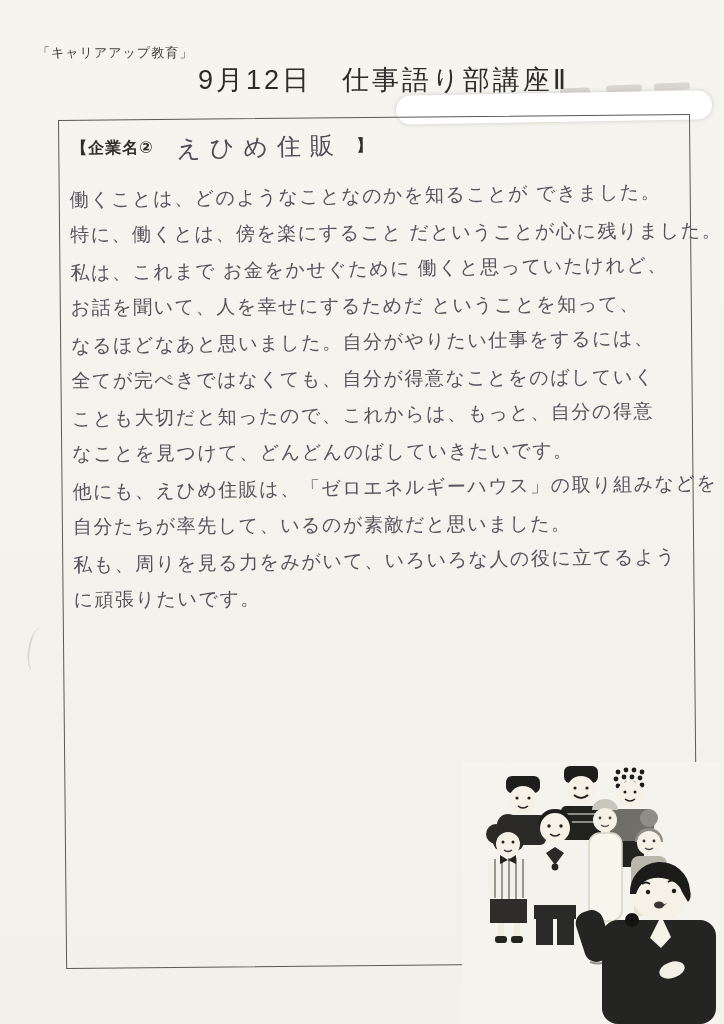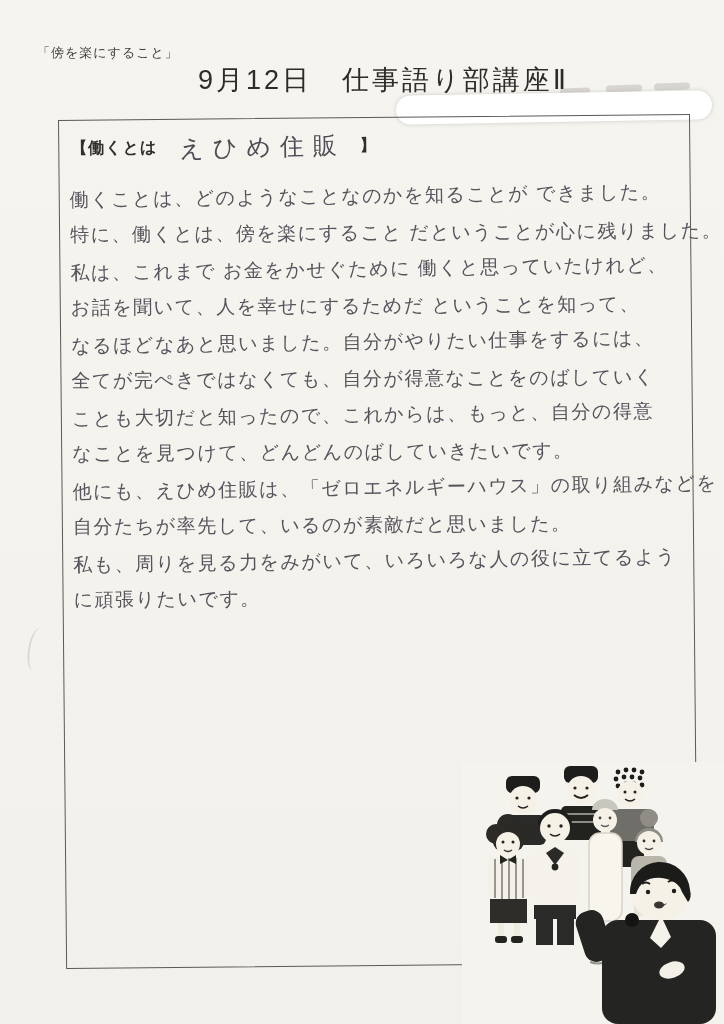--- a/index.html
+++ b/index.html
@@ -71,33 +71,33 @@
   .illustration{
     position:absolute;left:462px;top:762px;width:262px;height:262px;
     background:#f5f3ee;z-index:5;
   }
 </style>
 </head>
 <body>
 
 <div class="page">
 
-  <div class="corner-label">「傍を楽にすること」</div>
+  <div class="corner-label">「キャリアアップ教育」</div>
 
   <div class="doc-title">9月12日　仕事語り部講座Ⅱ</div>
 
   <div class="smudge s1"></div>
   <div class="smudge s2"></div>
   <div class="smudge s3"></div>
 
   <div class="redaction"></div>
 
   <div class="form-box">
     <div class="box-header">
-      <span class="label-printed">【働くとは</span><span class="company-name">えひめ住販</span><span class="label-printed">】</span>
+      <span class="label-printed">【企業名②</span><span class="company-name">えひめ住販</span><span class="label-printed">】</span>
     </div>
     <div class="lines">
       <div class="hand-line">働くことは、どのようなことなのかを知ることが できました。</div>
       <div class="hand-line">特に、働くとは、傍を楽にすること だということが心に残りました。</div>
       <div class="hand-line">私は、これまで お金をかせぐために 働くと思っていたけれど、</div>
       <div class="hand-line">お話を聞いて、人を幸せにするためだ ということを知って、</div>
       <div class="hand-line">なるほどなあと思いました。自分がやりたい仕事をするには、</div>
       <div class="hand-line">全てが完ぺきではなくても、自分が得意なことをのばしていく</div>
       <div class="hand-line">ことも大切だと知ったので、これからは、もっと、自分の得意</div>
       <div class="hand-line">なことを見つけて、どんどんのばしていきたいです。</div>

